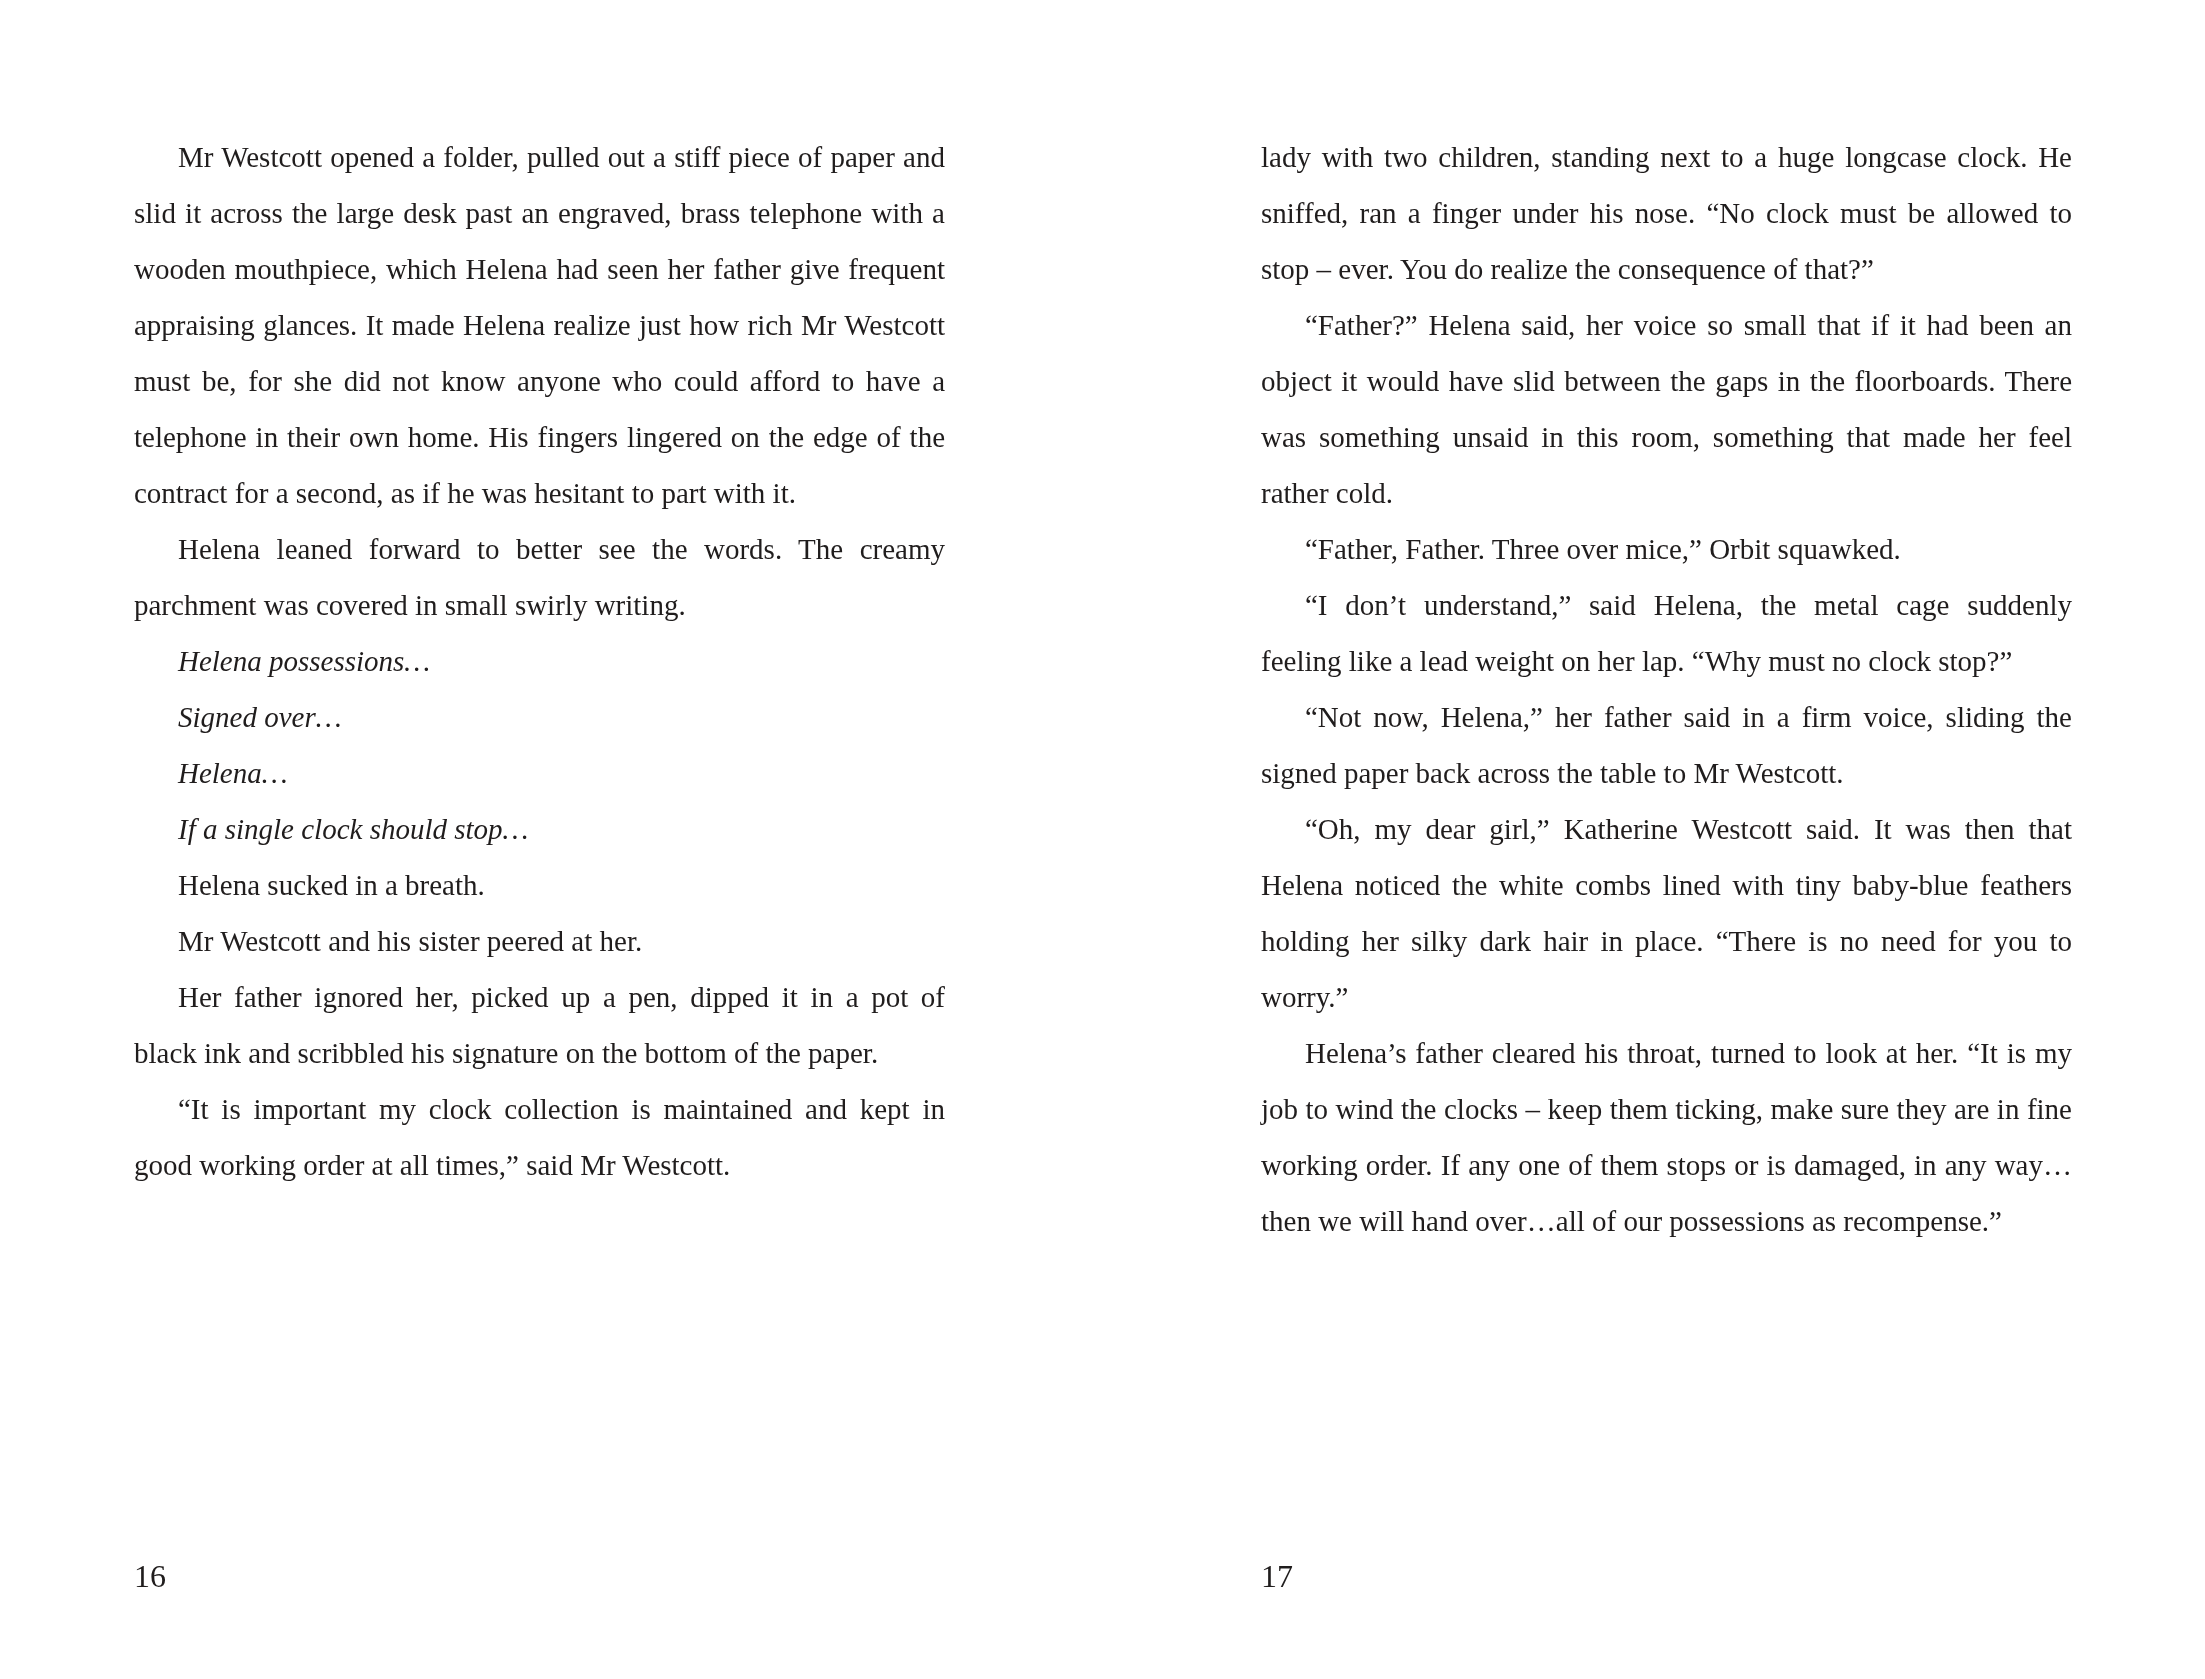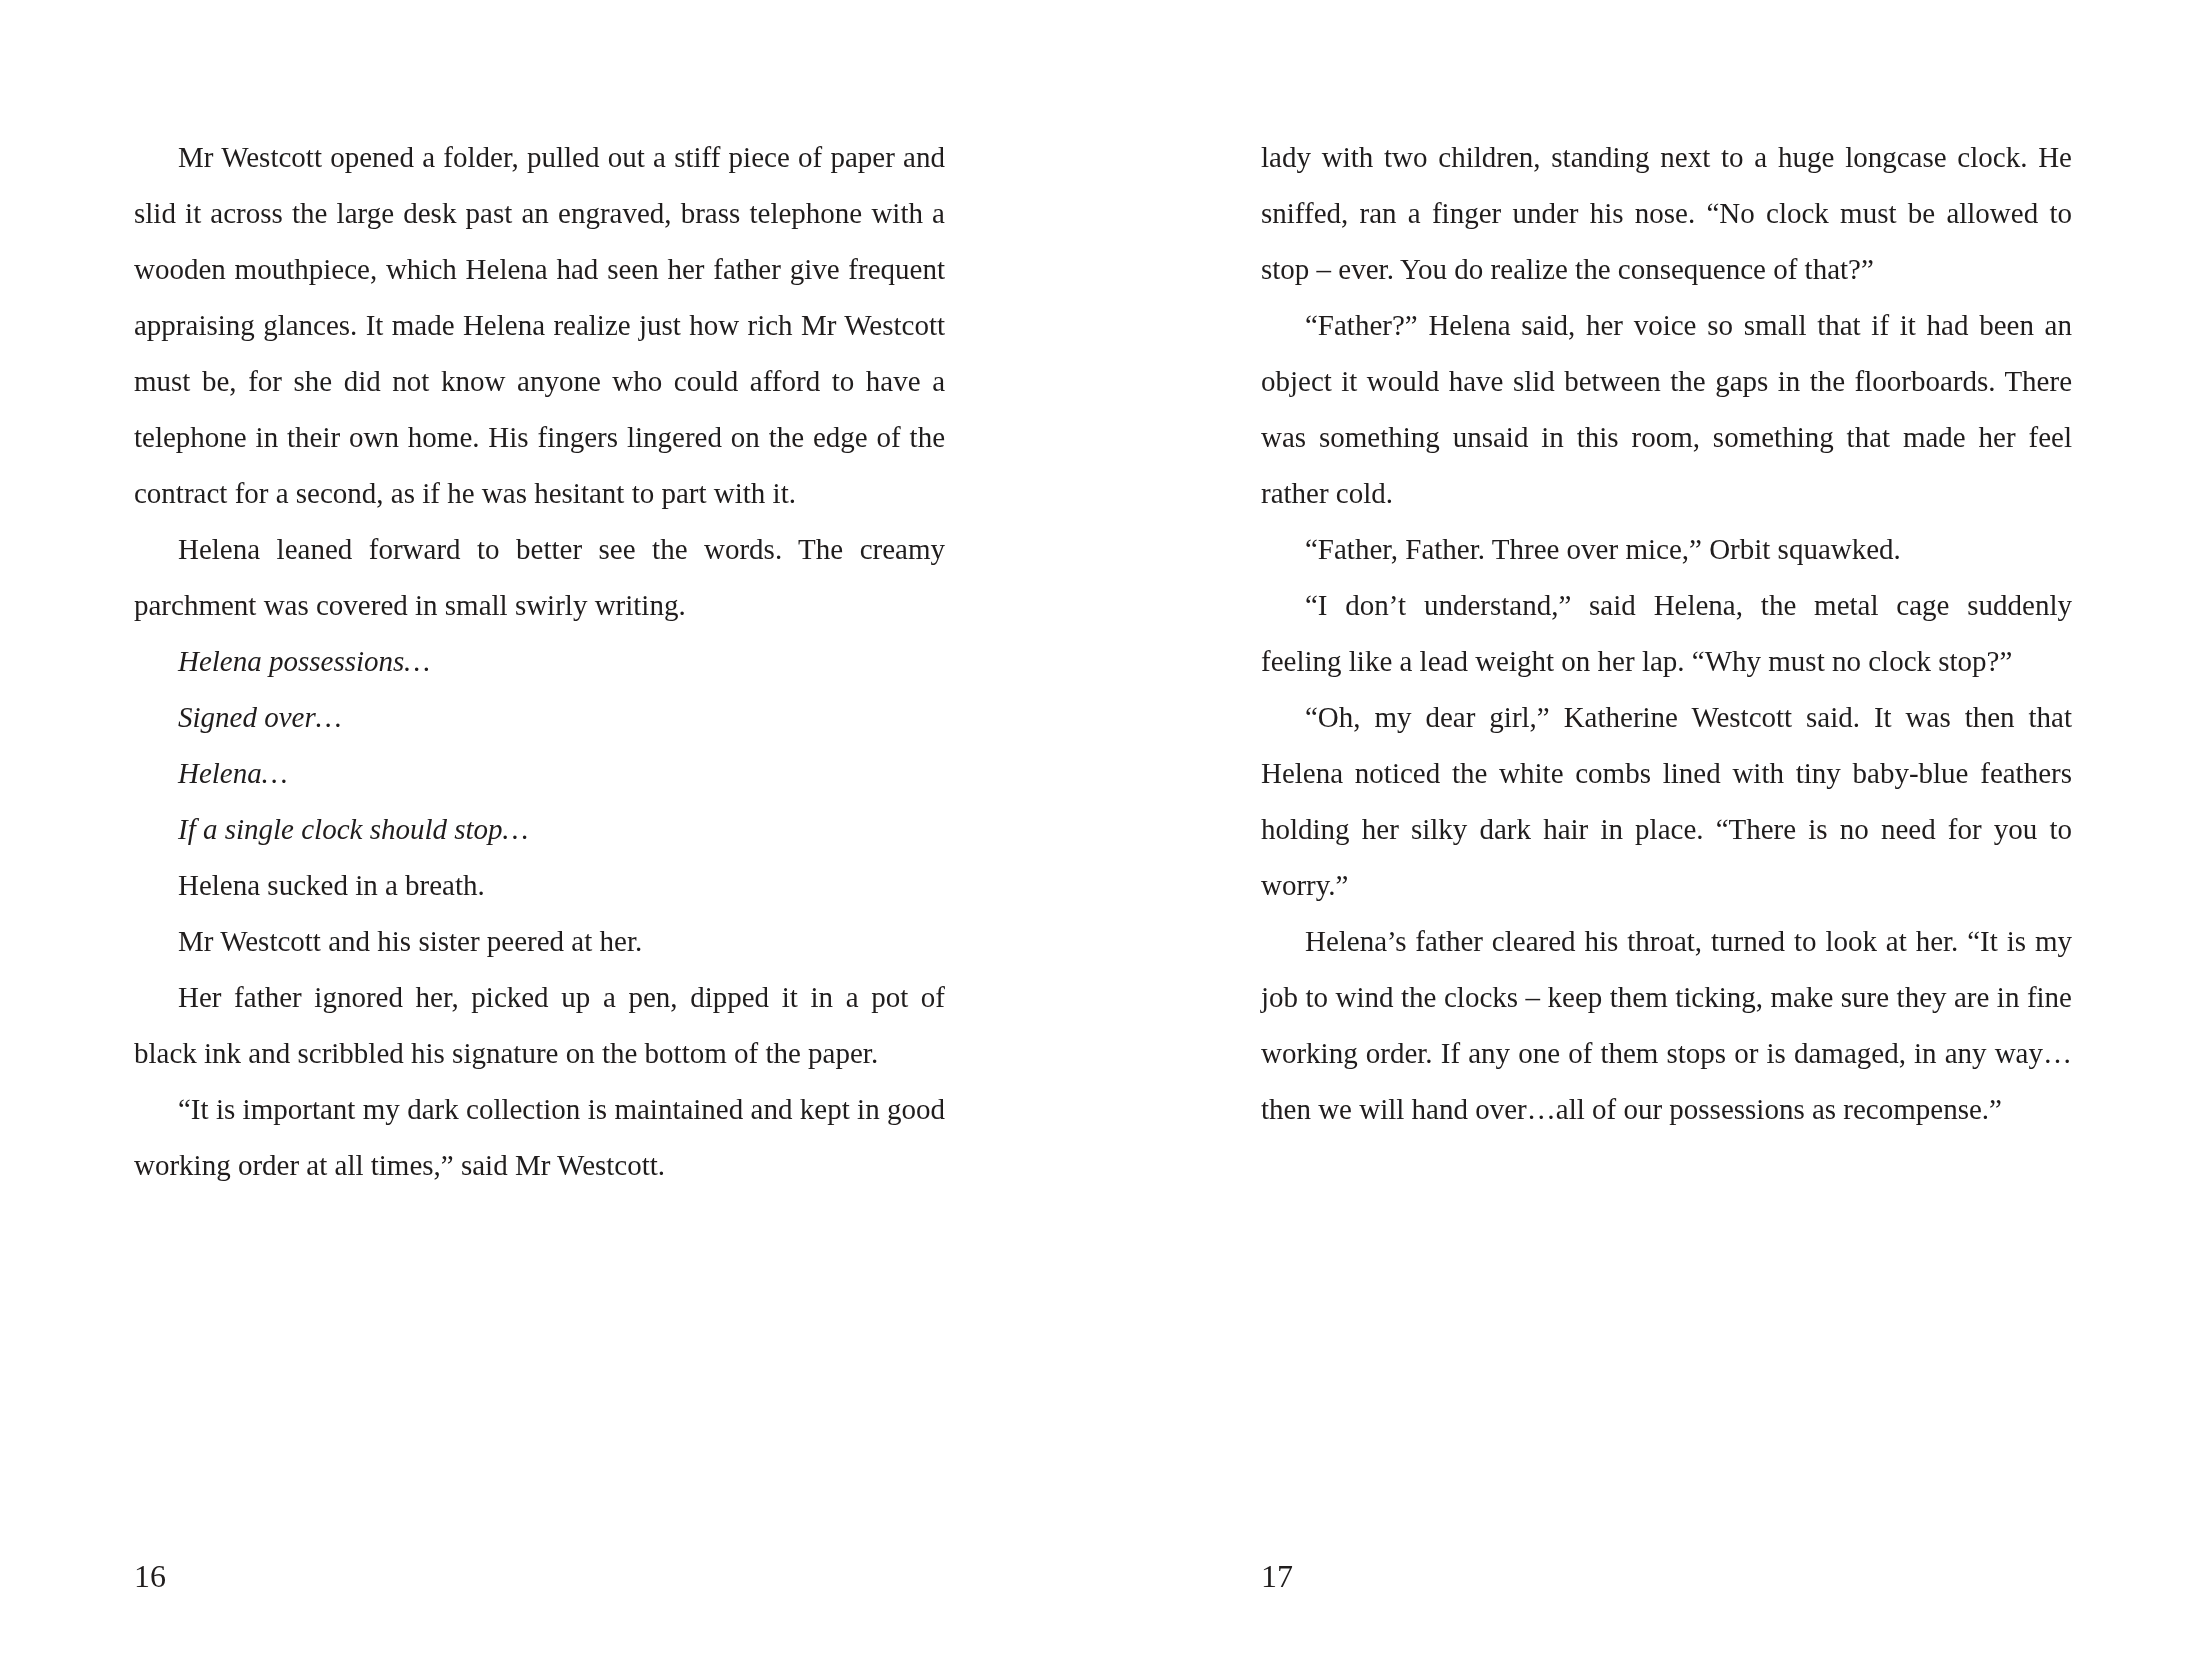--- a/index.html
+++ b/index.html
@@ -75,37 +75,38 @@
         <p class="para italic indent">Helena…</p>
 
         <p class="para italic indent">If a single clock should stop…</p>
 
         <p class="para indent">Helena sucked in a breath.</p>
 
         <p class="para indent">Mr Westcott and his sister peered at her.</p>
 
         <p class="para indent">Her father ignored her, picked up a pen, dipped it in a pot of black ink and scribbled his signature on the bottom of the paper.</p>
 
-        <p class="para indent">“It is important my dark collection is maintained and kept in good working order at all times,” said Mr Westcott.</p>
+        <p class="para indent">“It is important my clock collection is maintained and kept in good working order at all times,” said Mr Westcott.</p>
 
       </div>
     <div class="folio">16</div>
   </div>
 
   <div class="page right">
     <div class="text-block">
 
         <p class="para">lady with two children, standing next to a huge longcase clock. He sniffed, ran a finger under his nose. “No clock must be allowed to stop – ever. You do realize the consequence of that?”</p>
 
         <p class="para indent">“Father?” Helena said, her voice so small that if it had been an object it would have slid between the gaps in the floorboards. There was something unsaid in this room, something that made her feel rather cold.</p>
 
         <p class="para indent">“Father, Father. Three over mice,” Orbit squawked.</p>
 
         <p class="para indent">“I don’t understand,” said Helena, the metal cage suddenly feeling like a lead weight on her lap. “Why must no clock stop?”</p>
 
+        <p class="para indent">“Not now, Helena,” her father said in a firm voice, sliding the signed paper back across the table to Mr Westcott.</p>
 
         <p class="para indent">“Oh, my dear girl,” Katherine Westcott said. It was then that Helena noticed the white combs lined with tiny baby-blue feathers holding her silky dark hair in place. “There is no need for you to worry.”</p>
 
         <p class="para indent">Helena’s father cleared his throat, turned to look at her. “It is my job to wind the clocks – keep them ticking, make sure they are in fine working order. If any one of them stops or is damaged, in any way…then we will hand over…all of our possessions as recompense.”</p>
       </div>
     <div class="folio">17</div>
   </div>
 
 </div>
 

